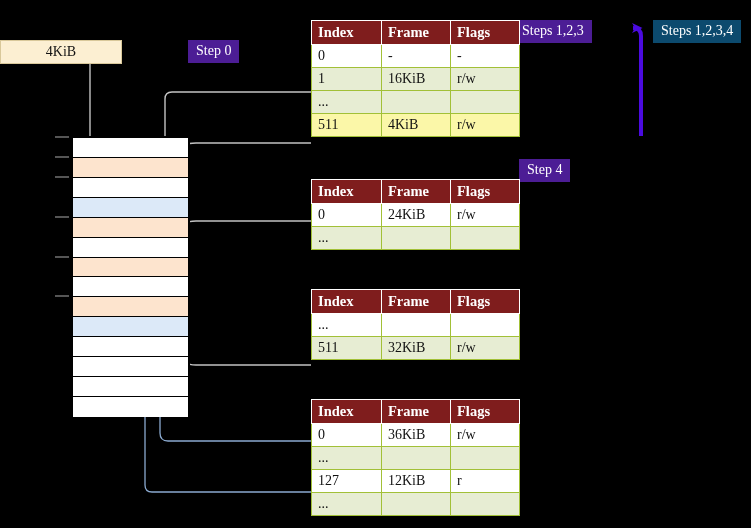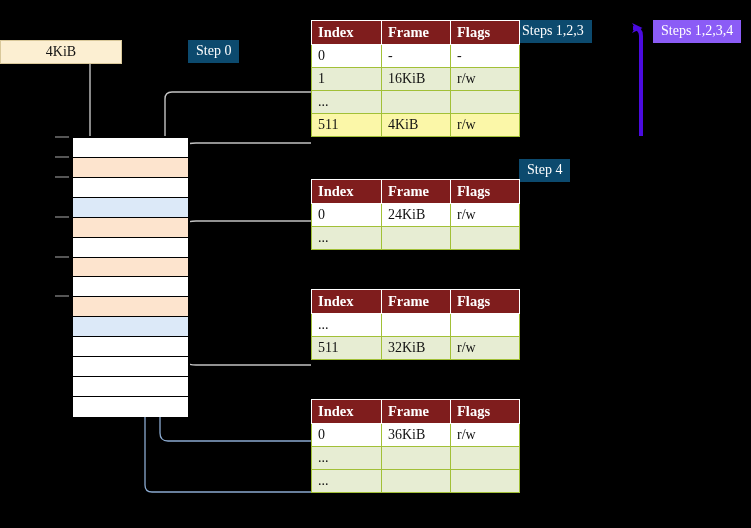--- a/index.html
+++ b/index.html
@@ -33,22 +33,22 @@
   
   .badge {
     position: absolute;
     color: #ffffff;
     font-size: 14px;
     line-height: 1;
     padding: 4px 8px 5px 8px;
     white-space: nowrap;
     font-family: "Liberation Serif", "DejaVu Serif", serif;
   }
-  .badge-red { background: #0c4a6e; text-align: center; }
-  .badge-violet { background: #8b5cf6; }
+  .badge-red { background: #4c1d95; text-align: center; }
+  .badge-violet { background: #0c4a6e; }
 
   
   .block4k {
     position: absolute;
     background: #fcefd2;
     border: 1px solid #d9c89a;
     color: #111111;
     font-size: 14px;
     text-align: center;
     line-height: 20px;
@@ -288,20 +288,25 @@
         <tr class="row-plain">
           <td class="col-index">0</td>
           <td class="col-frame">36KiB</td>
           <td class="col-flags">r/w</td>
         </tr>
         <tr class="row-tint">
           <td class="col-index">...</td>
           <td class="col-frame"></td>
           <td class="col-flags"></td>
         </tr>
+        <tr class="row-plain">
+          <td class="col-index">127</td>
+          <td class="col-frame">12KiB</td>
+          <td class="col-flags">r</td>
+        </tr>
         <tr class="row-tint">
           <td class="col-index">...</td>
           <td class="col-frame"></td>
           <td class="col-flags"></td>
         </tr>
       </tbody>
     </table>
 
 </div>
 

